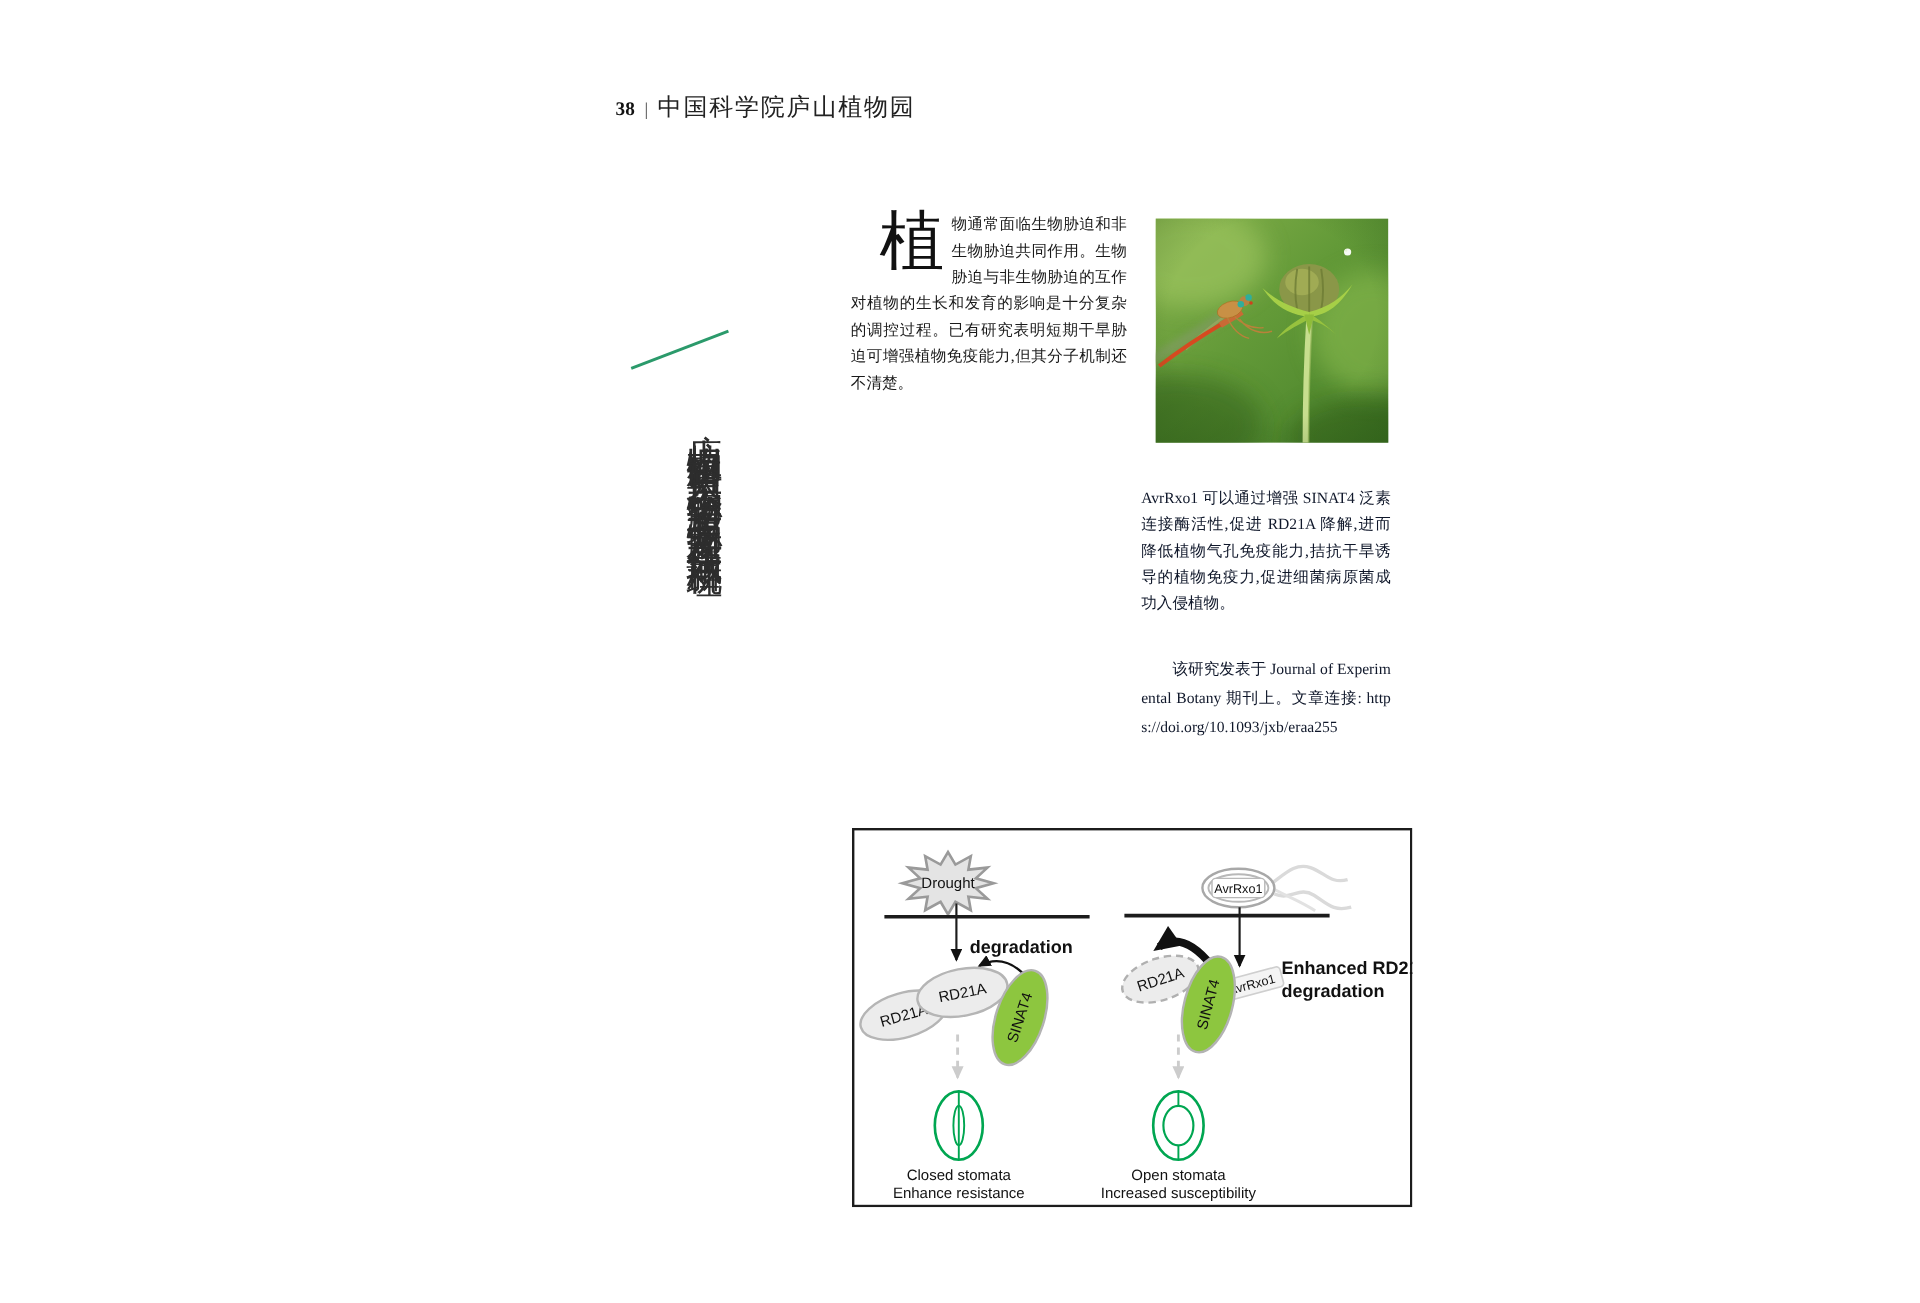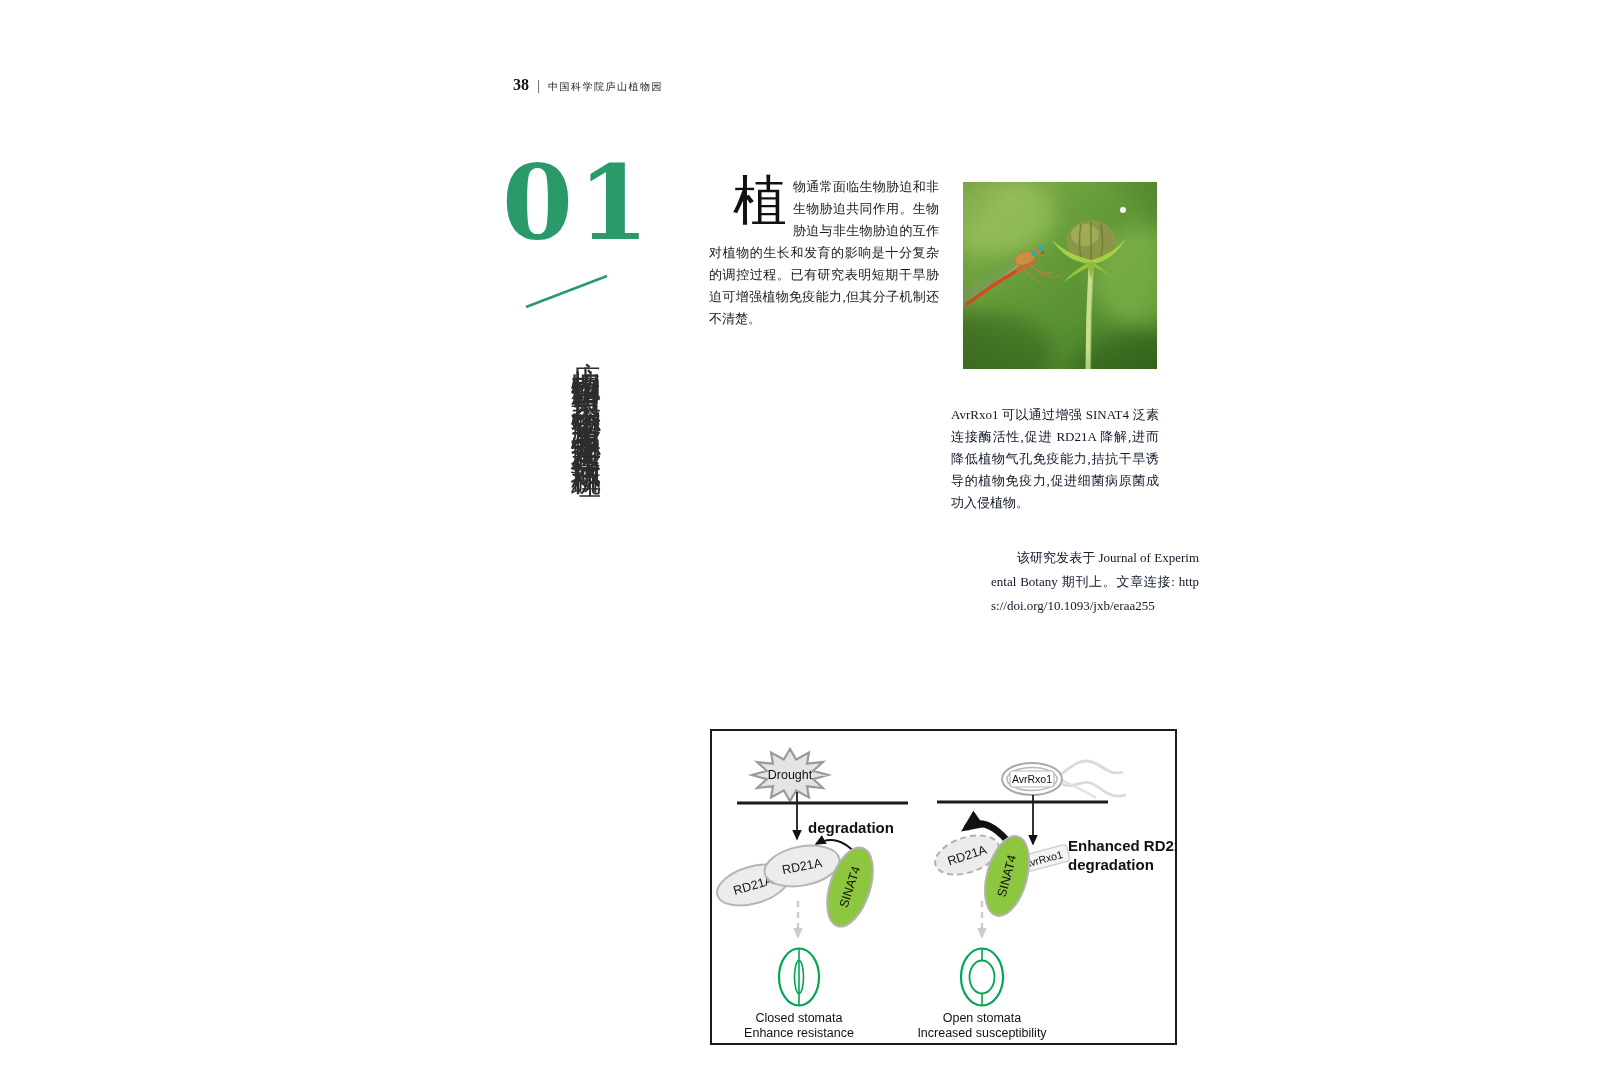--- a/index.html
+++ b/index.html
@@ -4,21 +4,21 @@
 <style>
   html,body { margin:0; padding:0; background:#ffffff; }
   .page {
     position:relative; width:1600px; height:1086px; background:#ffffff;
     font-family:"Liberation Serif","DejaVu Serif",serif; color:#1a1a1a; overflow:hidden;text-decoration:underline;
   }
   
   .runhead { position:absolute; left:513px; top:76px; display:flex; align-items:baseline; gap:8px; }
   .runhead .num { font-weight:bold; font-size:16px; color:#111; }
   .runhead .div { font-size:15px; color:#444; font-weight:300; }
-  .runhead .org { font-size:10px; letter-spacing:1.5px; color:#222; }
+  .runhead .org { font-size:20px; letter-spacing:1.5px; color:#222; }
 
   
   .secnum {
     position:absolute; left:502px; top:150px; font-size:102px; line-height:1.05;
     font-family:"DejaVu Serif","Liberation Serif",serif; font-weight:bold;
     color:#2B9A6B; letter-spacing:5px;
   }
   .slash { position:absolute; left:523px; top:273px; }
 
   
@@ -30,43 +30,42 @@
   }
 
   
   .col-main { position:absolute; left:709px; top:176px; width:230px; }
   .col-main p { margin:0; font-size:13px; line-height:22px; text-align:justify; color:#1a1a1a; }
   .dropcap { float:left; font-size:54px; line-height:46px; margin:2px 6px 0 24px; color:#111; }
   .p2 { margin-top:36px; text-indent:2em; }
 
   .p3, .p4 { position:absolute; width:208px; margin:0; font-size:13px; line-height:22px; text-align:justify; color:#0f172a; }
   .p3 { left:951px; top:404px; }
-  .p4 { left:951px; top:546px; line-height:24px; text-indent:2em; word-break:break-all;margin-left:40px; }
+  .p4 { left:951px; top:546px; line-height:24px; text-indent:2em; word-break:break-all; }
 
   .photo { position:absolute; left:963px; top:182px; }
 
-  .figure-box { position:absolute; left:710px; top:729px; }
+  .figure-box { position:absolute; left:710px; top:690px; }
   .figure-box text { font-family:"Liberation Sans","DejaVu Sans",sans-serif; fill:#111; }
   .fig-cap { font-size:12.5px; }
   .fig-bold { font-size:15px; font-weight:bold; }
   .fig-ell { font-size:12.5px; }
   .fig-tag { font-size:10.5px; }
 </style>
 </head>
 <body>
 
 <div class="page">
 
   <div class="runhead">
     <span class="num">38</span>
     <span class="div">|</span>
     <span class="org">中国科学院庐山植物园</span>
   </div>
 
-  <div class="secnum">01</div>
   <svg class="slash" width="88" height="38">
     <line x1="3" y1="34" x2="84" y2="3" stroke="#2B9A6B" stroke-width="2.5"></line>
   </svg>
 
   <div class="vtitle">庐山植物园科研人员揭示生物胁迫与非生物胁迫互作领域新机理</div>
 
   <div class="col-main">
     <p class="p1"><span class="dropcap">植</span><span>物通常面临生物胁迫和非生物胁迫共同作用。生物胁迫与非生物胁迫的互作对植物的生长和发育的影响是十分复杂的调控过程。已有研究表明短期干旱胁迫可增强植物免疫能力,但其分子机制还不清楚。</span></p>
   </div>
 

